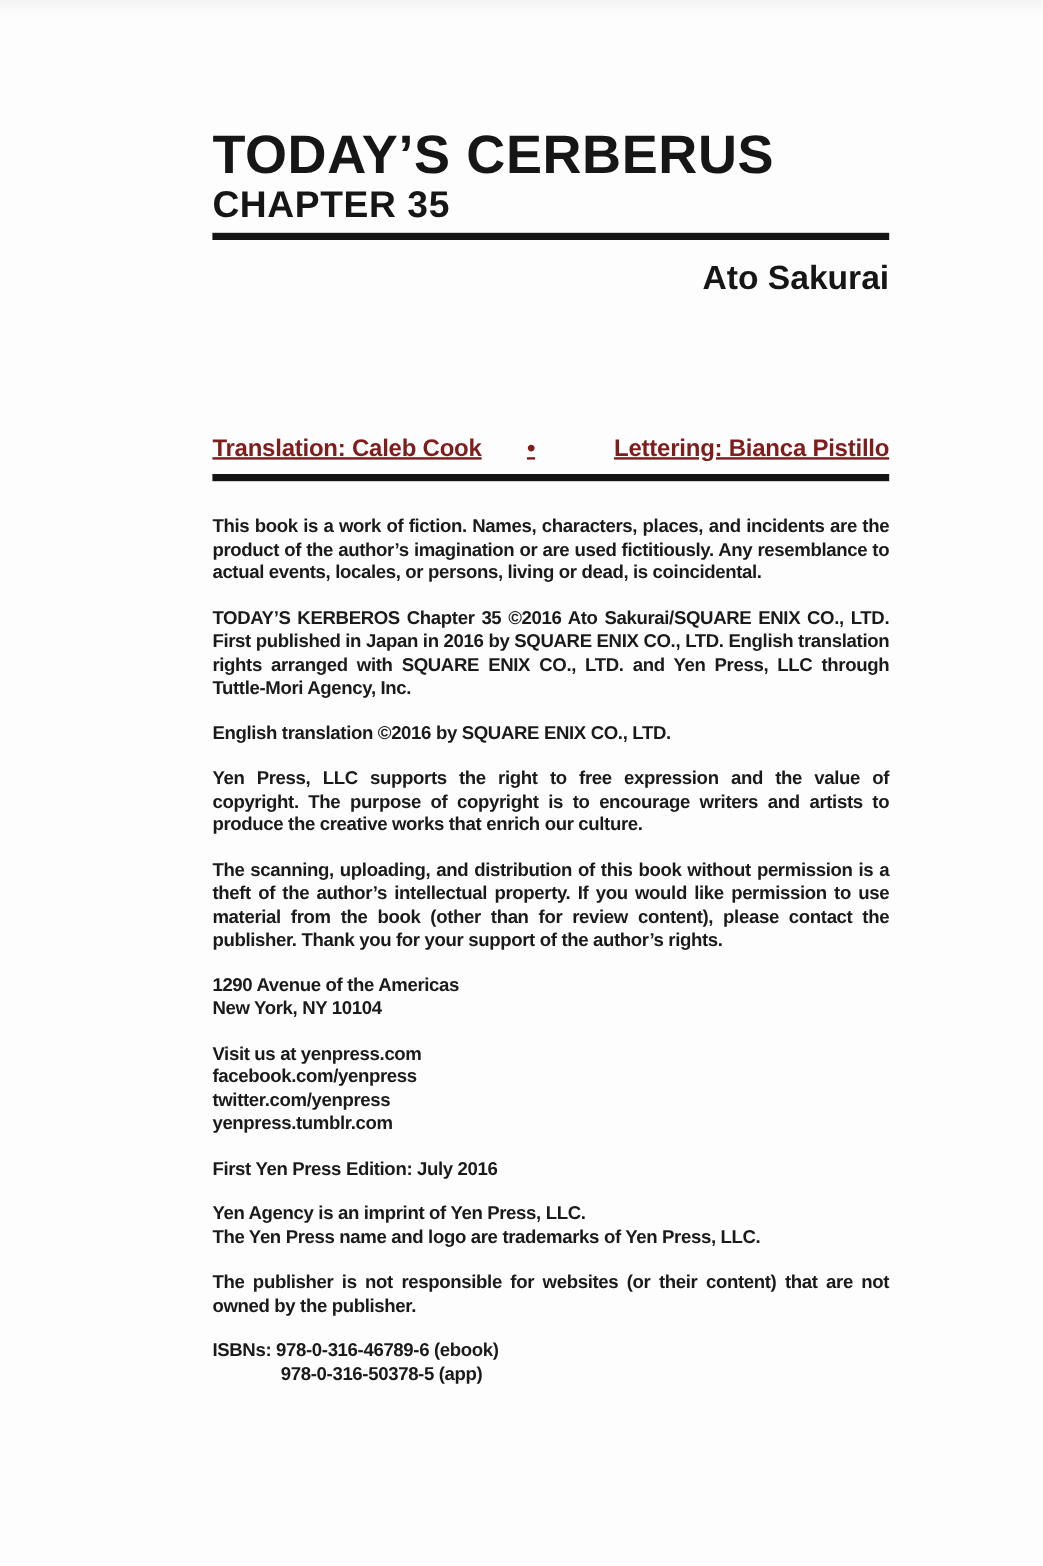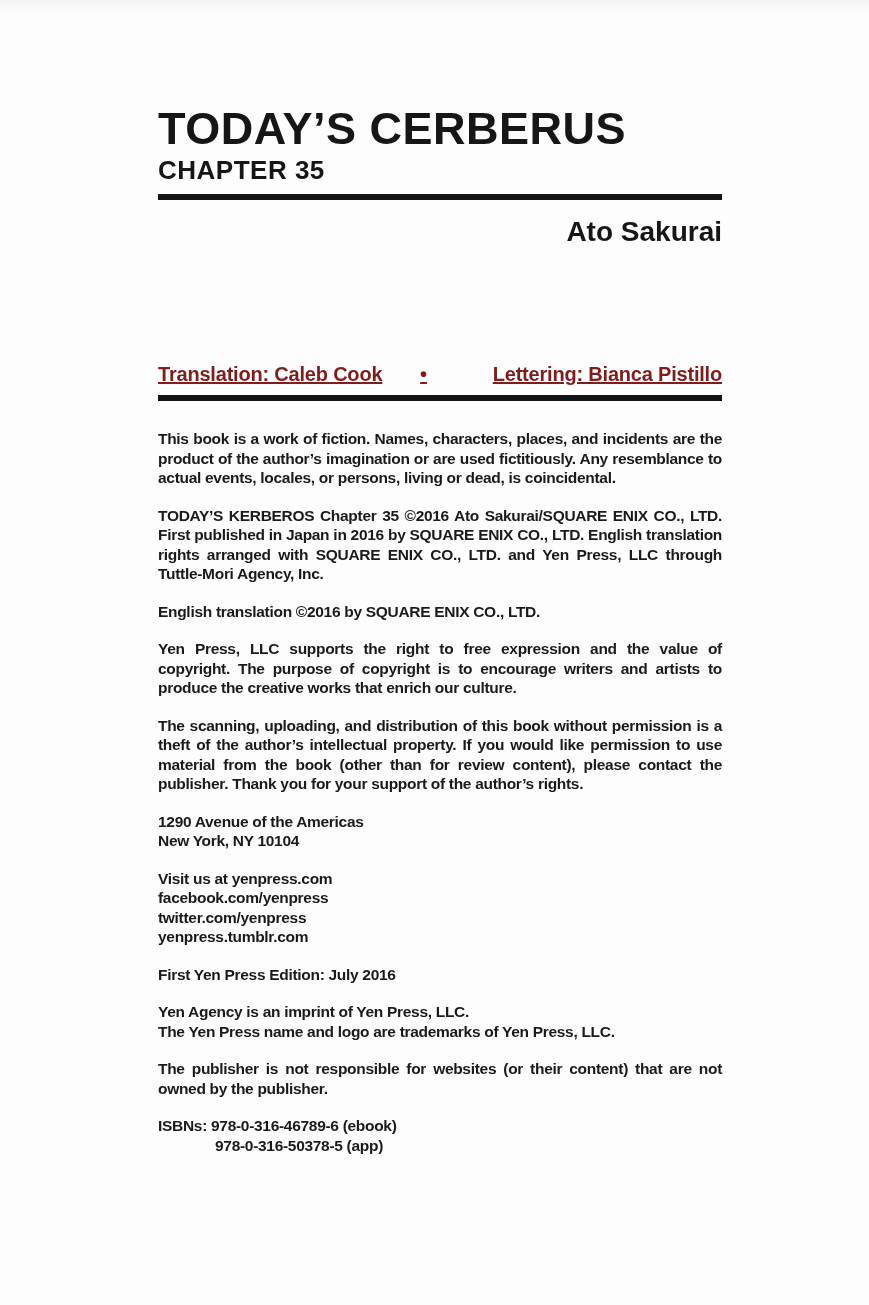--- a/index.html
+++ b/index.html
@@ -20,35 +20,35 @@
   
   .page::before {
     content: "";
     position: absolute;
     left: 0; top: 0; right: 0; height: 14px;
     background: linear-gradient(to bottom, rgba(0,0,0,0.035), rgba(0,0,0,0));
     pointer-events: none;
   }
   .content {
     position: absolute;
-    left: 158px;
+    left: 177px;
     top: 106px;
     width: 564px;
   }
   .book-title {
     font-size: 45px;
     font-weight: 700;
     letter-spacing: 0.5px;
     line-height: 45px;
     margin: 0;
     color: #161616;
     white-space: nowrap;
   }
   .chapter {
-    font-size: 26px;
+    font-size: 31px;
     font-weight: 700;
     letter-spacing: 0.5px;
     line-height: 27px;
     margin-top: 6px;
     color: #161616;
   }
   .rule {
     height: 6px;
     background: #141414;
     border: none;

